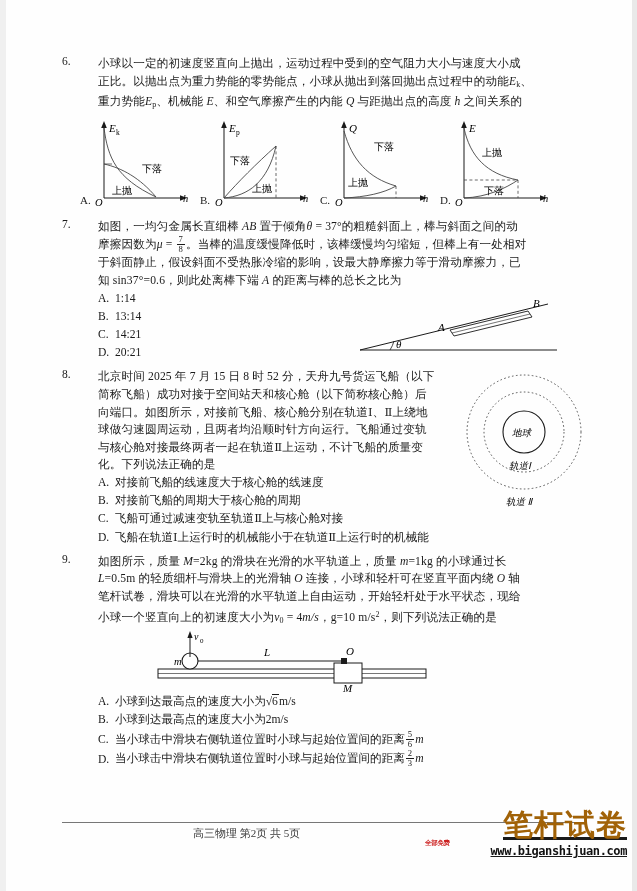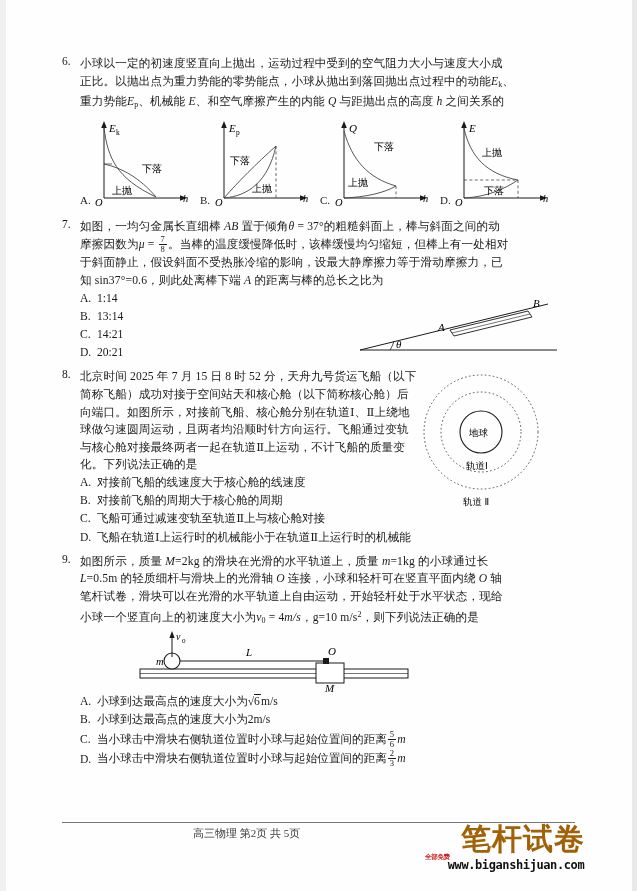--- a/index.html
+++ b/index.html
@@ -39,21 +39,21 @@
   .qnum {
     position: absolute;
     left: 0;
     top: 0;
     width: 22px;
     font-size: 11.5px;
     font-family: "Liberation Serif", serif;
     text-align: left;
   }
   .qbody {
-    margin-left: 18px;
+    margin-left: 36px;
   }
   .line {
     font-size: 11.6px;
     line-height: 17.6px;
     letter-spacing: 0.15px;
     white-space: nowrap;
   }
   .opt {
     font-size: 11.6px;
     line-height: 18.2px;
@@ -95,21 +95,21 @@
   .glabel {
     position: absolute;
     bottom: 2px;
     font-size: 11px;
   }
 
   
   .fig7 { position:absolute; left: 290px; top: 76px; width: 215px; height: 62px; }
 
   
-  .fig8 { position:absolute; left: 357px; top: 6px; width: 135px; height: 135px; }
+  .fig8 { position:absolute; left: 400px; top: 6px; width: 135px; height: 135px; font-style: italic; }
 
   
   .fig9 { position:relative; height: 62px; margin-left: 40px; margin-top: 2px;}
 
   
   .footer {
     position: absolute;
     left: 0; right: 0;
     top: 826px;
     text-align: center;
@@ -119,24 +119,25 @@
   .footer .fline {
     position:absolute; left:62px; right:62px; top:-4px;
     border-top: 1px solid #777;
   }
   .footer .ftext { position: relative; left: -72px; }
 
   
   .watermark {
     position: absolute;
     right: 10px;
-    bottom: 6px;
+    bottom: 20px;
     width: 222px;
     height: 62px;
-    text-align: center;
+    text-align: right;
+    text-decoration: underline;
   }
   .wm-cn {
     font-family: "DejaVu Sans", sans-serif;
     font-weight: bold;
     font-size: 30px;
     letter-spacing: 1px;
     color: #a16207;
     line-height: 32px;
     margin-left: 14px;
   }

